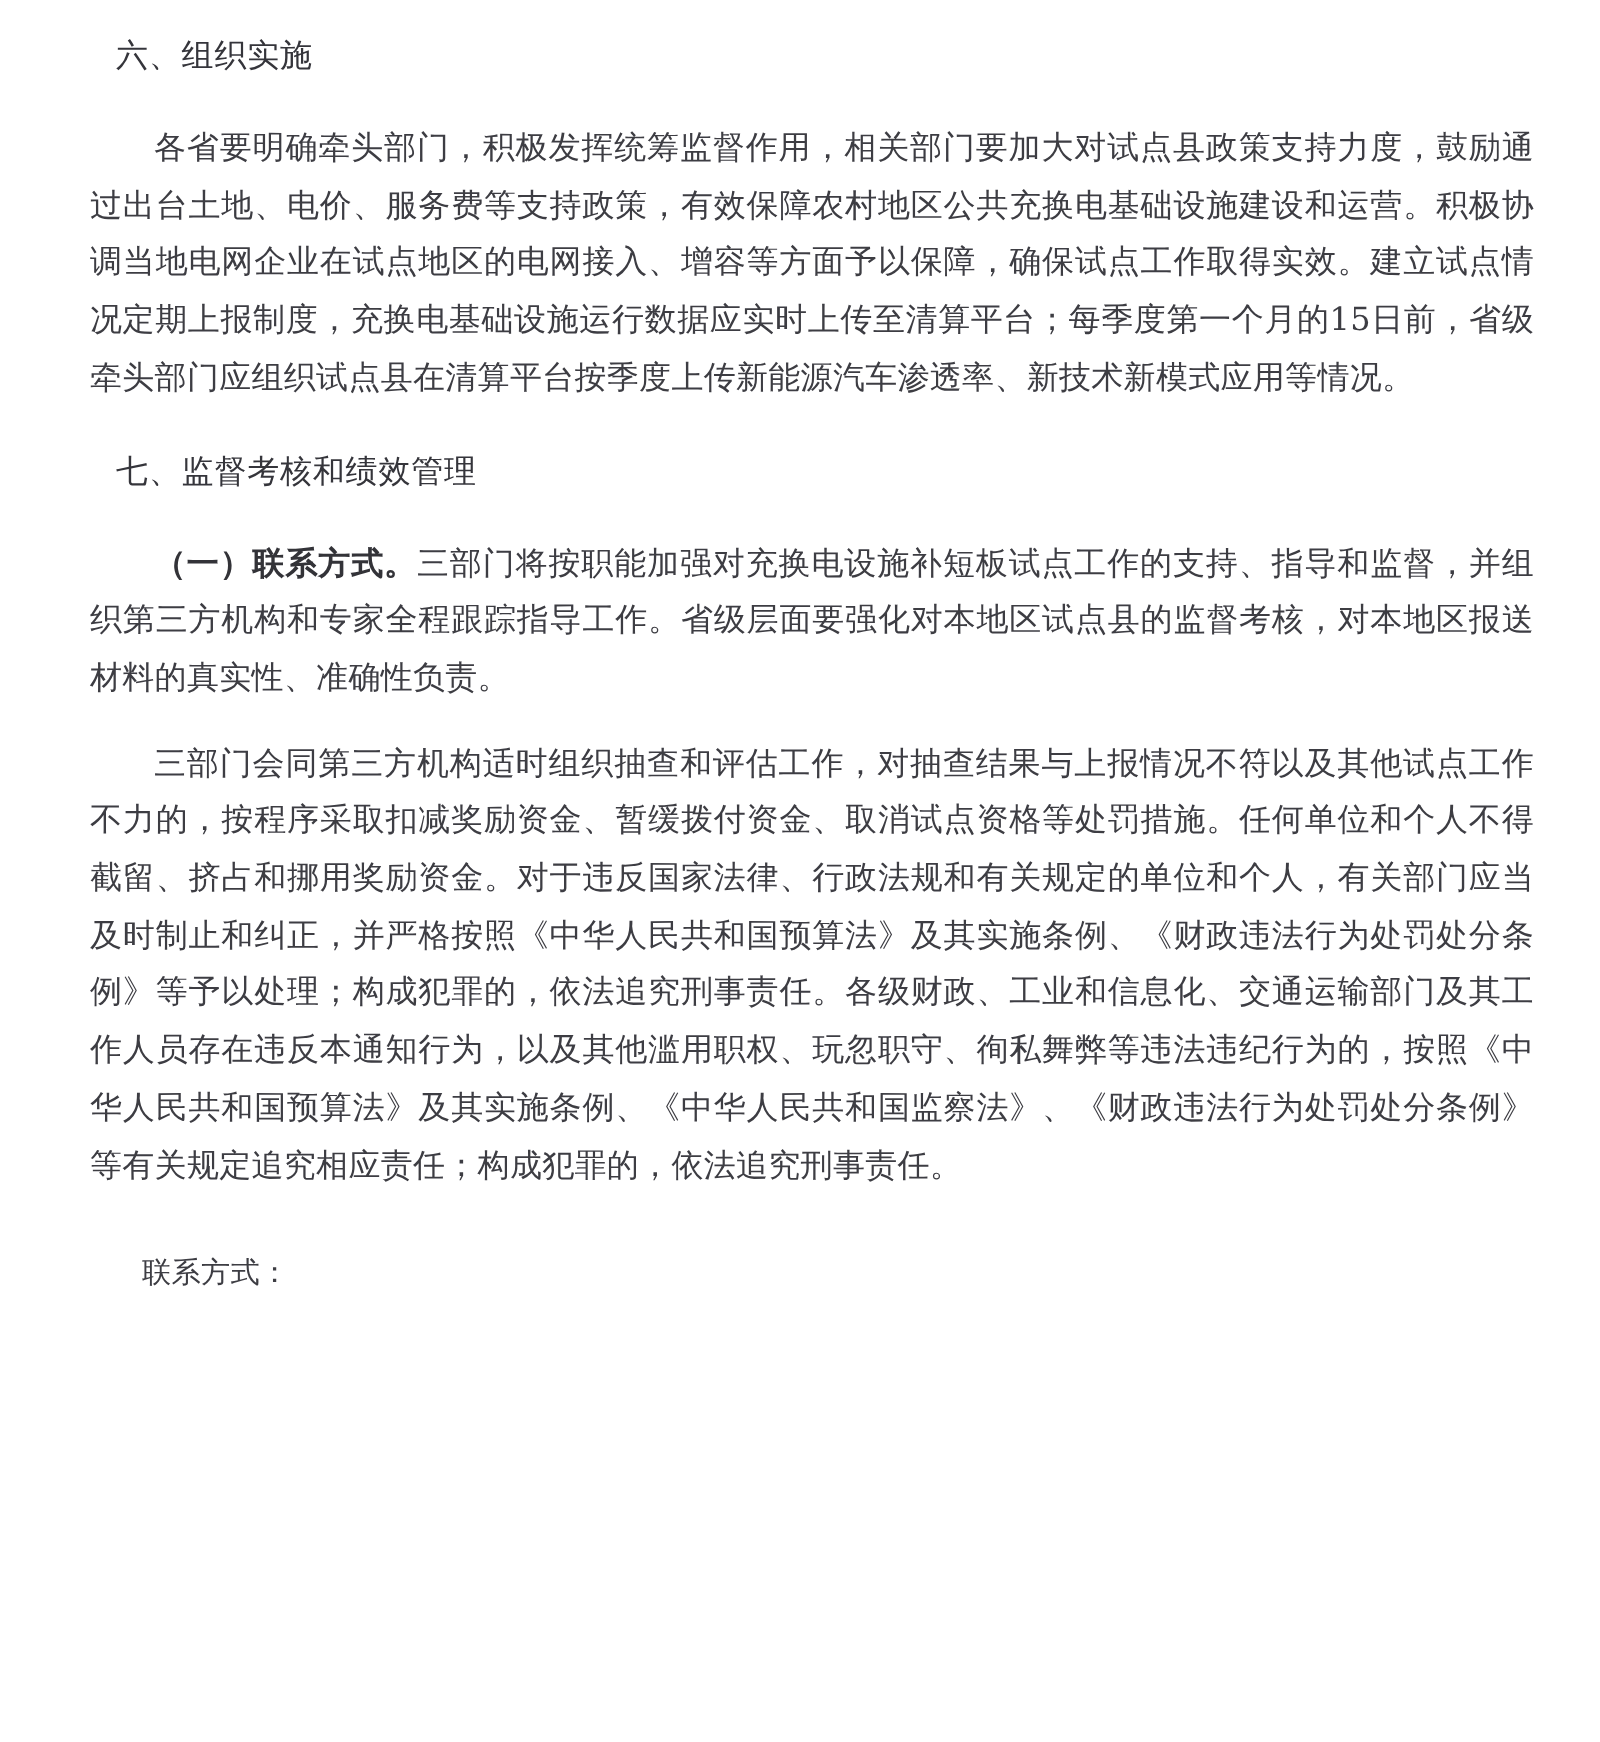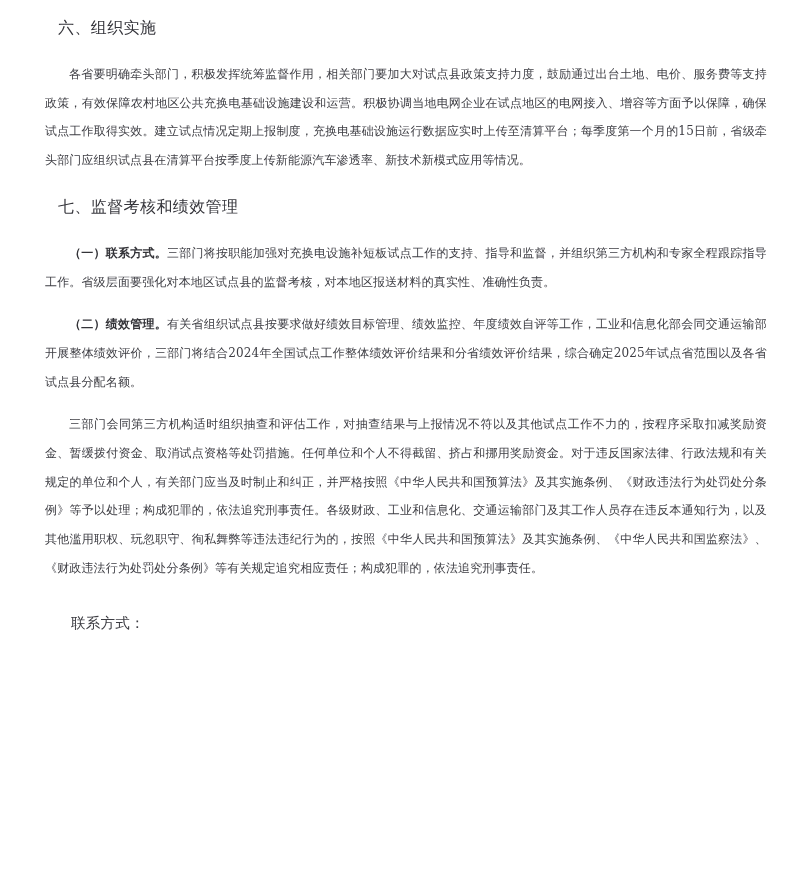--- a/index.html
+++ b/index.html
@@ -41,21 +41,21 @@
     letter-spacing: 0.4px;
     margin: 0;
     padding-left: 13px;
   }
 
   #heading-6 { margin-top: 14px; }
   #heading-7 { margin-top: 18px; }
 
   
   .para {
-    font-size: 12px;
+    font-size: 16px;
     line-height: 28.7px;
     text-align: justify;
     text-justify: inter-ideograph;
     margin: 0;
     color: #3d3d43;
     letter-spacing: 0.15px;
     text-indent: 2em;
   }
 
   .para.gap-lg { margin-top: 18px; }
@@ -87,23 +87,20 @@
 
     <p class="para gap-lg">各省要明确牵头部门，积极发挥统筹监督作用，相关部门要加大对试点县政策支持力度，鼓励通过出台土地、电价、服务费等支持政策，有效保障农村地区公共充换电基础设施建设和运营。积极协调当地电网企业在试点地区的电网接入、增容等方面予以保障，确保试点工作取得实效。建立试点情况定期上报制度，充换电基础设施运行数据应实时上传至清算平台；每季度第一个月的15日前，省级牵头部门应组织试点县在清算平台按季度上传新能源汽车渗透率、新技术新模式应用等情况。</p>
 
 
     <h2 class="section-heading" id="heading-7">七、监督考核和绩效管理</h2>
 
     <p class="para gap-lg">
       <span class="lead">（一）联系方式。</span><span>三部门将按职能加强对充换电设施补短板试点工作的支持、指导和监督，并组织第三方机构和专家全程跟踪指导工作。省级层面要强化对本地区试点县的监督考核，对本地区报送材料的真实性、准确性负责。</span>
     </p>
 
-    <p class="para gap-md">
-      <span class="lead">（二）绩效管理。</span><span>有关省组织试点县按要求做好绩效目标管理、绩效监控、年度绩效自评等工作，工业和信息化部会同交通运输部开展整体绩效评价，三部门将结合2024年全国试点工作整体绩效评价结果和分省绩效评价结果，综合确定2025年试点省范围以及各省试点县分配名额。</span>
-    </p>
 
     <p class="para gap-md">三部门会同第三方机构适时组织抽查和评估工作，对抽查结果与上报情况不符以及其他试点工作不力的，按程序采取扣减奖励资金、暂缓拨付资金、取消试点资格等处罚措施。任何单位和个人不得截留、挤占和挪用奖励资金。对于违反国家法律、行政法规和有关规定的单位和个人，有关部门应当及时制止和纠正，并严格按照《中华人民共和国预算法》及其实施条例、《财政违法行为处罚处分条例》等予以处理；构成犯罪的，依法追究刑事责任。各级财政、工业和信息化、交通运输部门及其工作人员存在违反本通知行为，以及其他滥用职权、玩忽职守、徇私舞弊等违法违纪行为的，按照《中华人民共和国预算法》及其实施条例、《中华人民共和国监察法》、《财政违法行为处罚处分条例》等有关规定追究相应责任；构成犯罪的，依法追究刑事责任。</p>
 
     <div class="contact-block">
       <div class="contact-line">联系方式：</div>
 
     </div>
 
   </div>
 </div>

